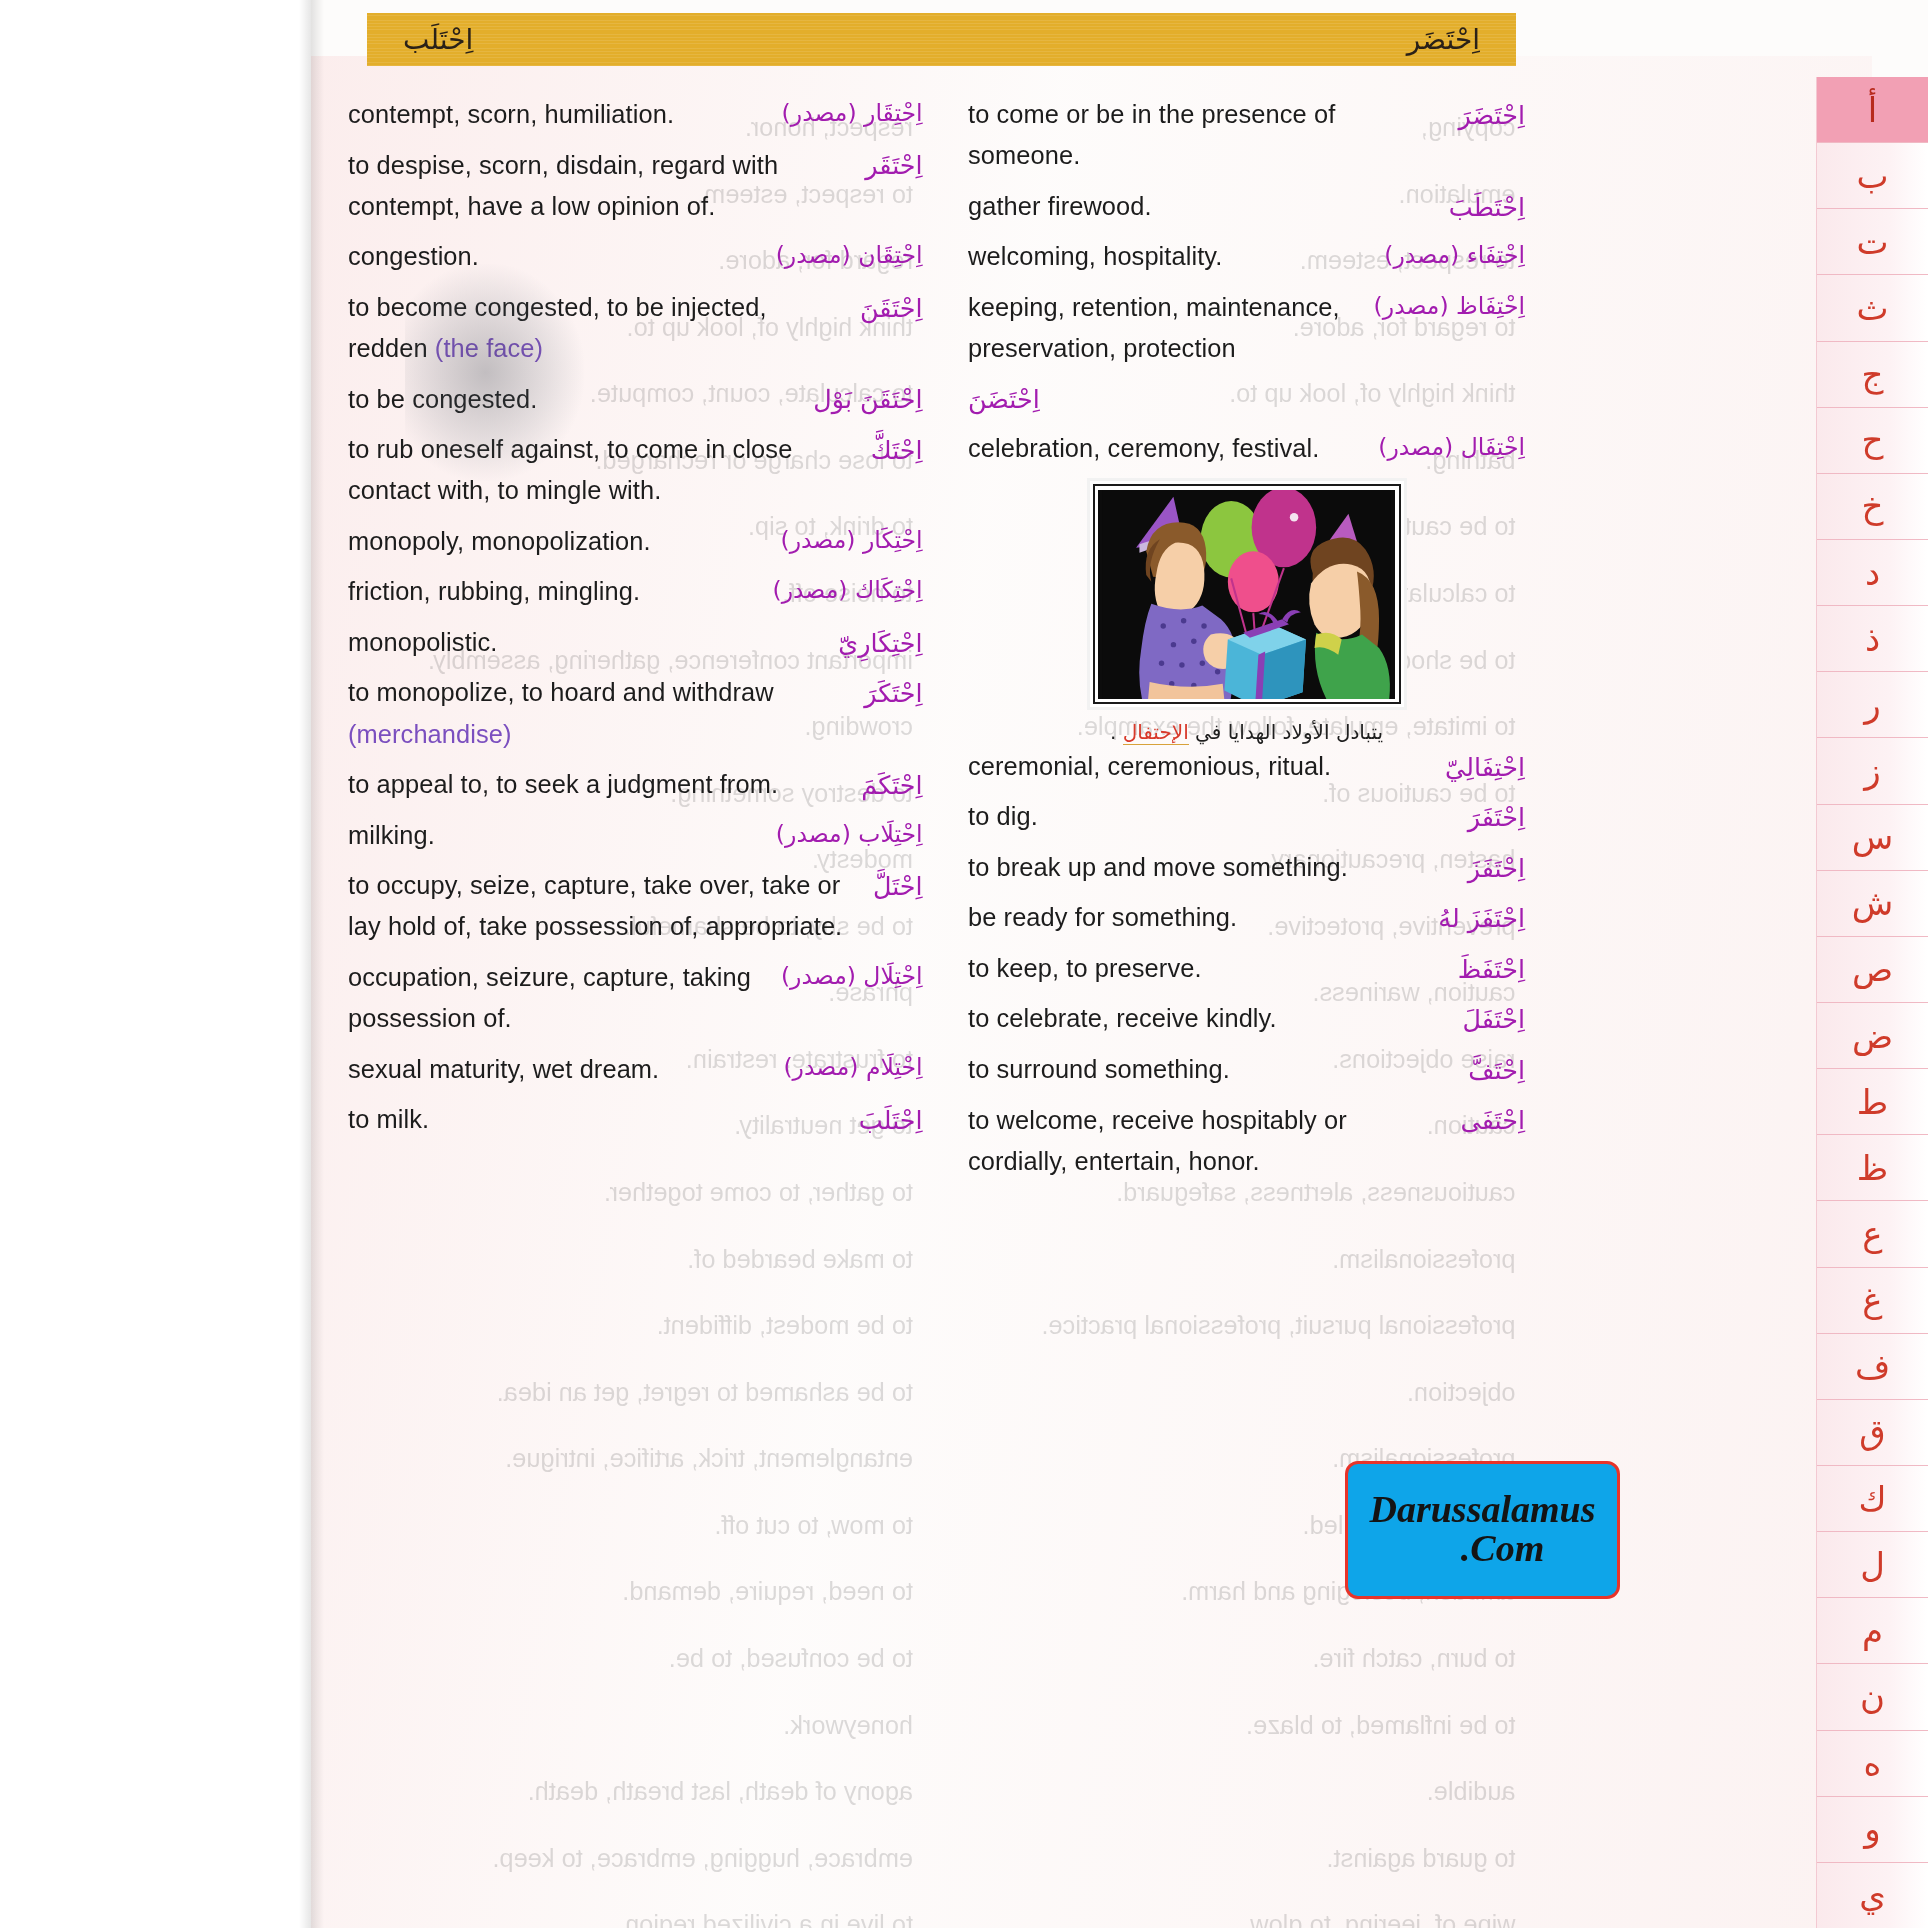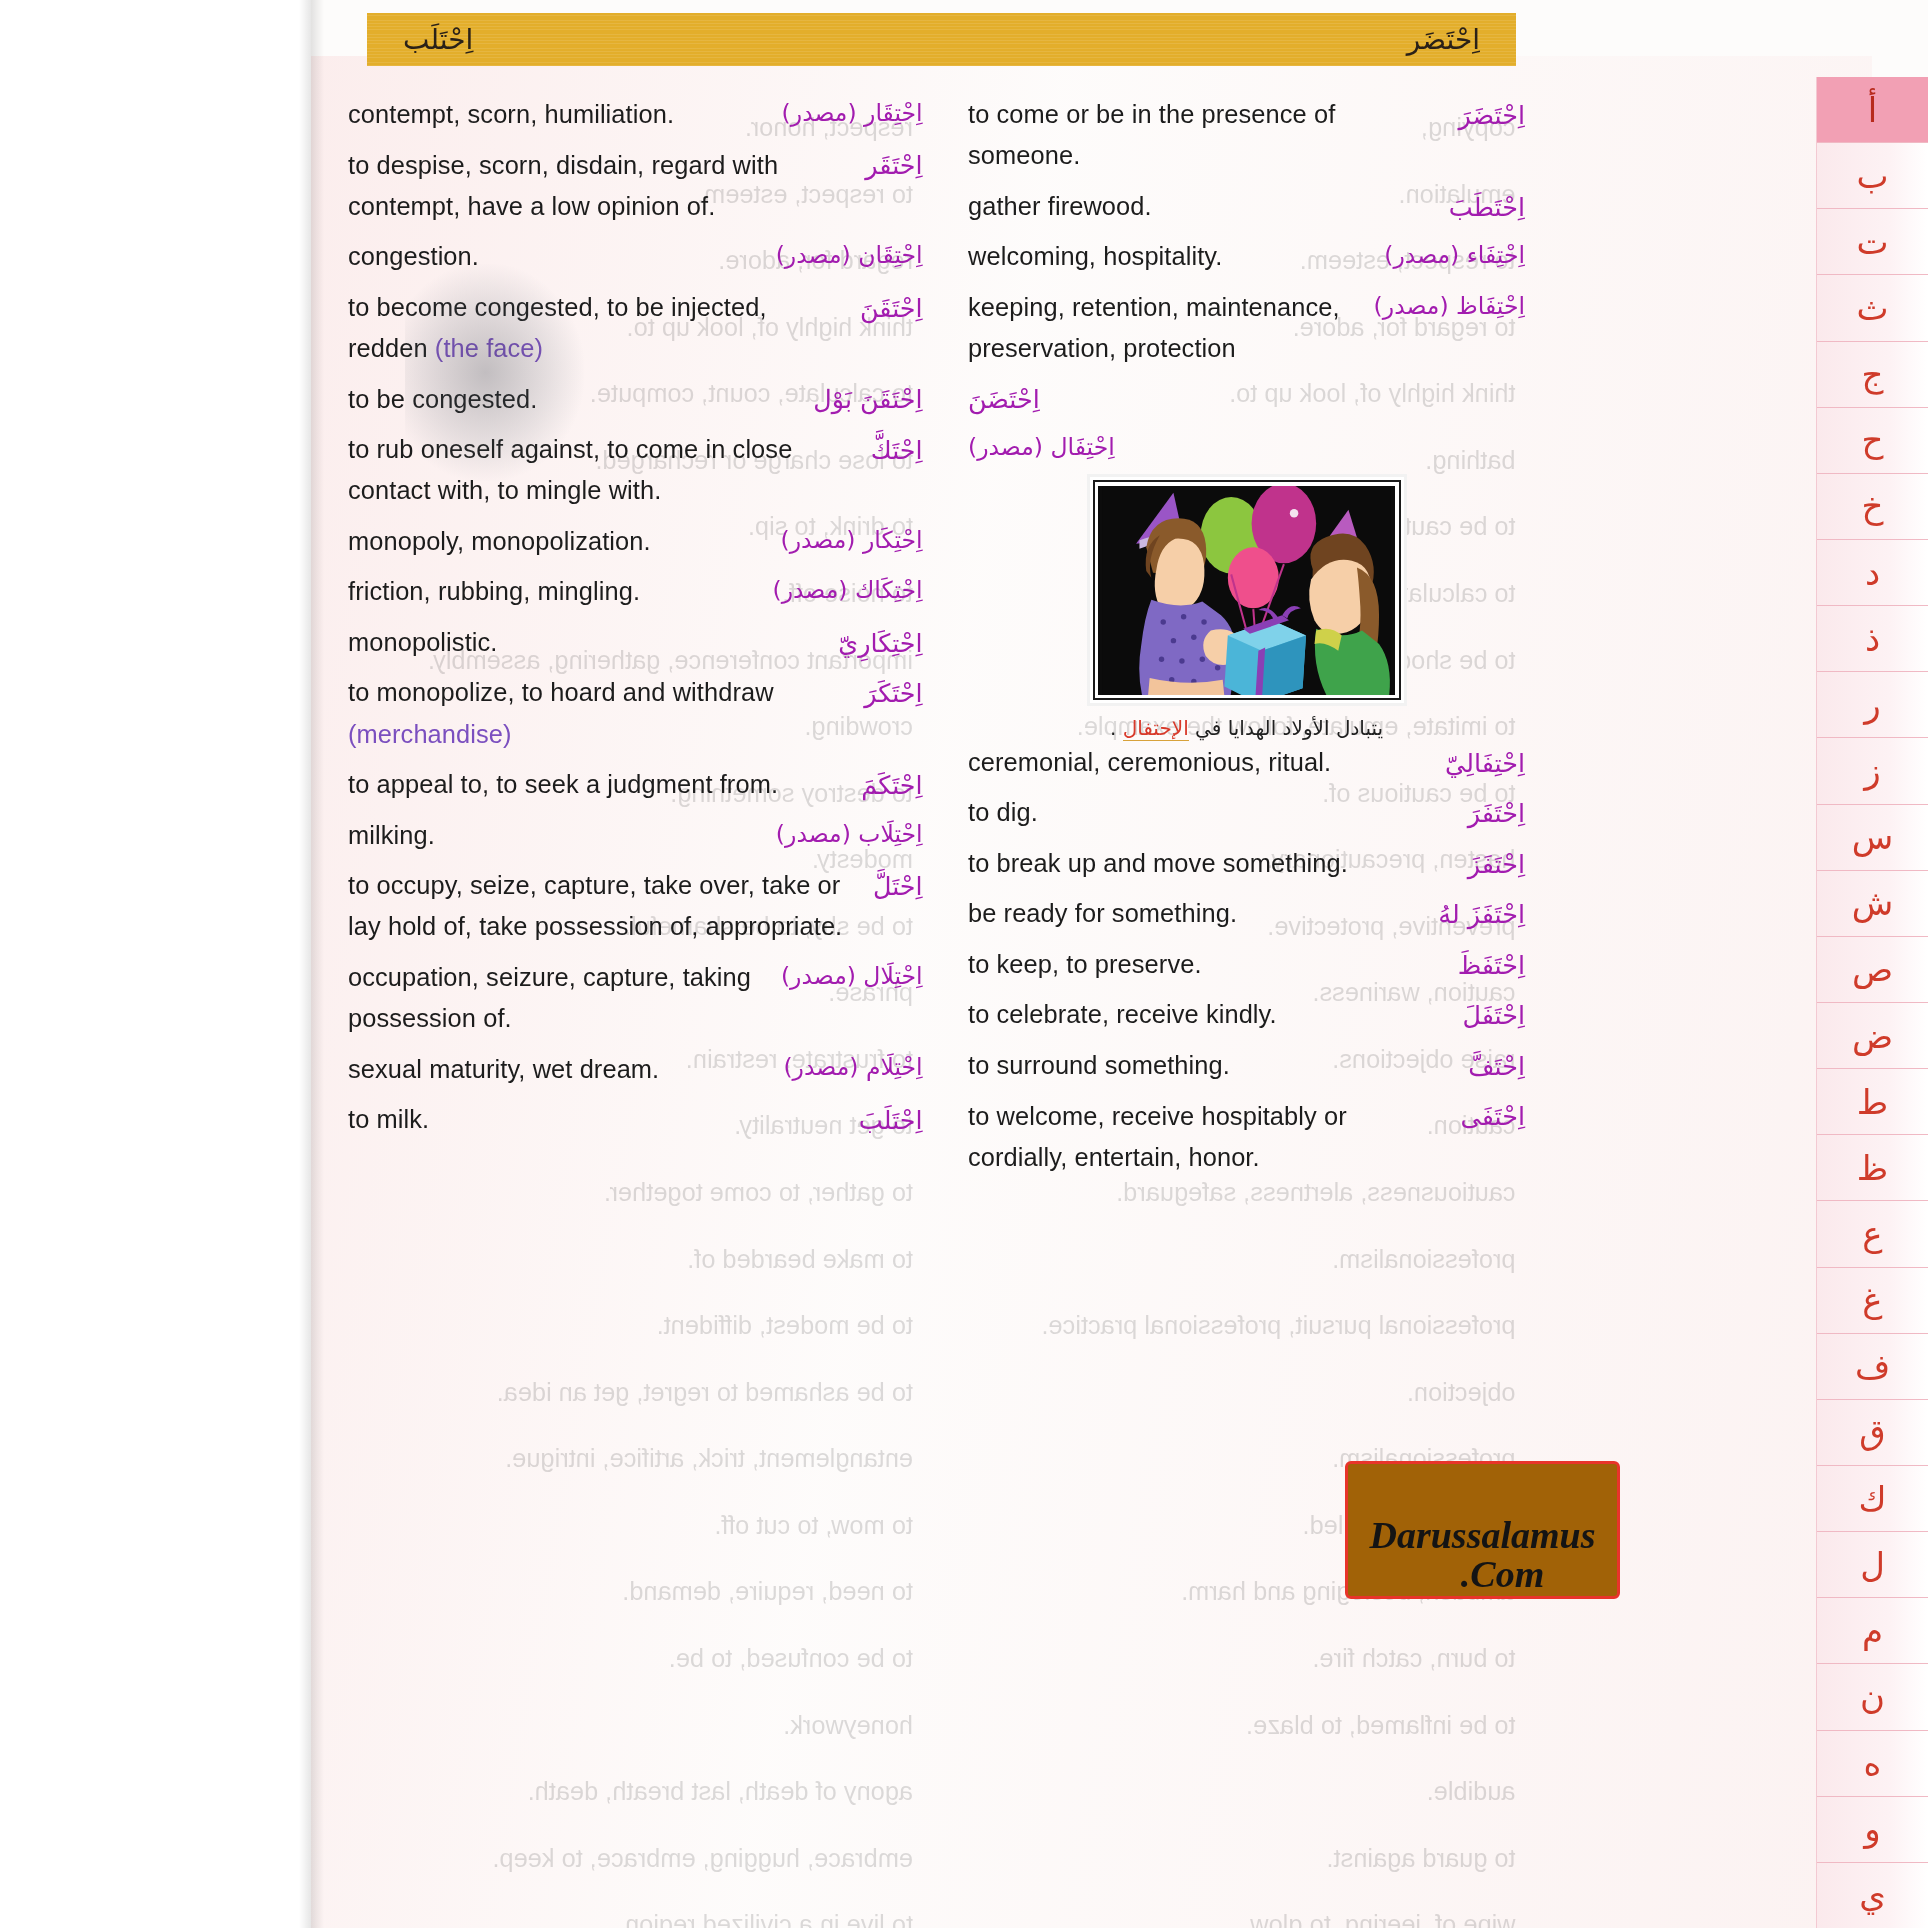--- a/index.html
+++ b/index.html
@@ -198,27 +198,27 @@
   }
   .index-item:last-child { border-bottom: none; }
 
   
   .watermark {
     position: absolute;
     left: 1345px;
     top: 1461px;
     width: 269px;
     height: 132px;
-    background: #a16207;
+    background: #0ea5e9;
     border: 3.8px solid #e8342a;
-    border-radius: 6px;
+    border-radius: 13px;
     display: flex;
     flex-direction: column;
     align-items: center;
-    justify-content: flex-end;
+    justify-content: center;
     z-index: 30;
   }
   .watermark-line1 {
     font-family: "Liberation Serif", serif;
     font-style: italic;
     font-weight: bold;
     font-size: 38px;
     color: #141414;
     line-height: 1.0;
   }
@@ -473,20 +473,21 @@
               <div class="headword masdar">اِحْتِفَاظ (مصدر)</div>
             </div>
           </div>
           <div class="entry">
             <div class="entry-row">
               <div class="headword">اِحْتَضَنَ</div>
             </div>
           </div>
           <div class="entry">
             <div class="entry-row">
+              <div class="gloss"><span>celebration, ceremony, festival.</span></div>
               <div class="headword masdar">اِحْتِفَال (مصدر)</div>
             </div>
           </div>
         </div>
 
       <div class="figure">
         <div class="figure-frame">
           <svg class="scene" viewBox="0 0 340 246">
             <rect x="0" y="0" width="340" height="246" fill="#0b0b0b"></rect>
 

